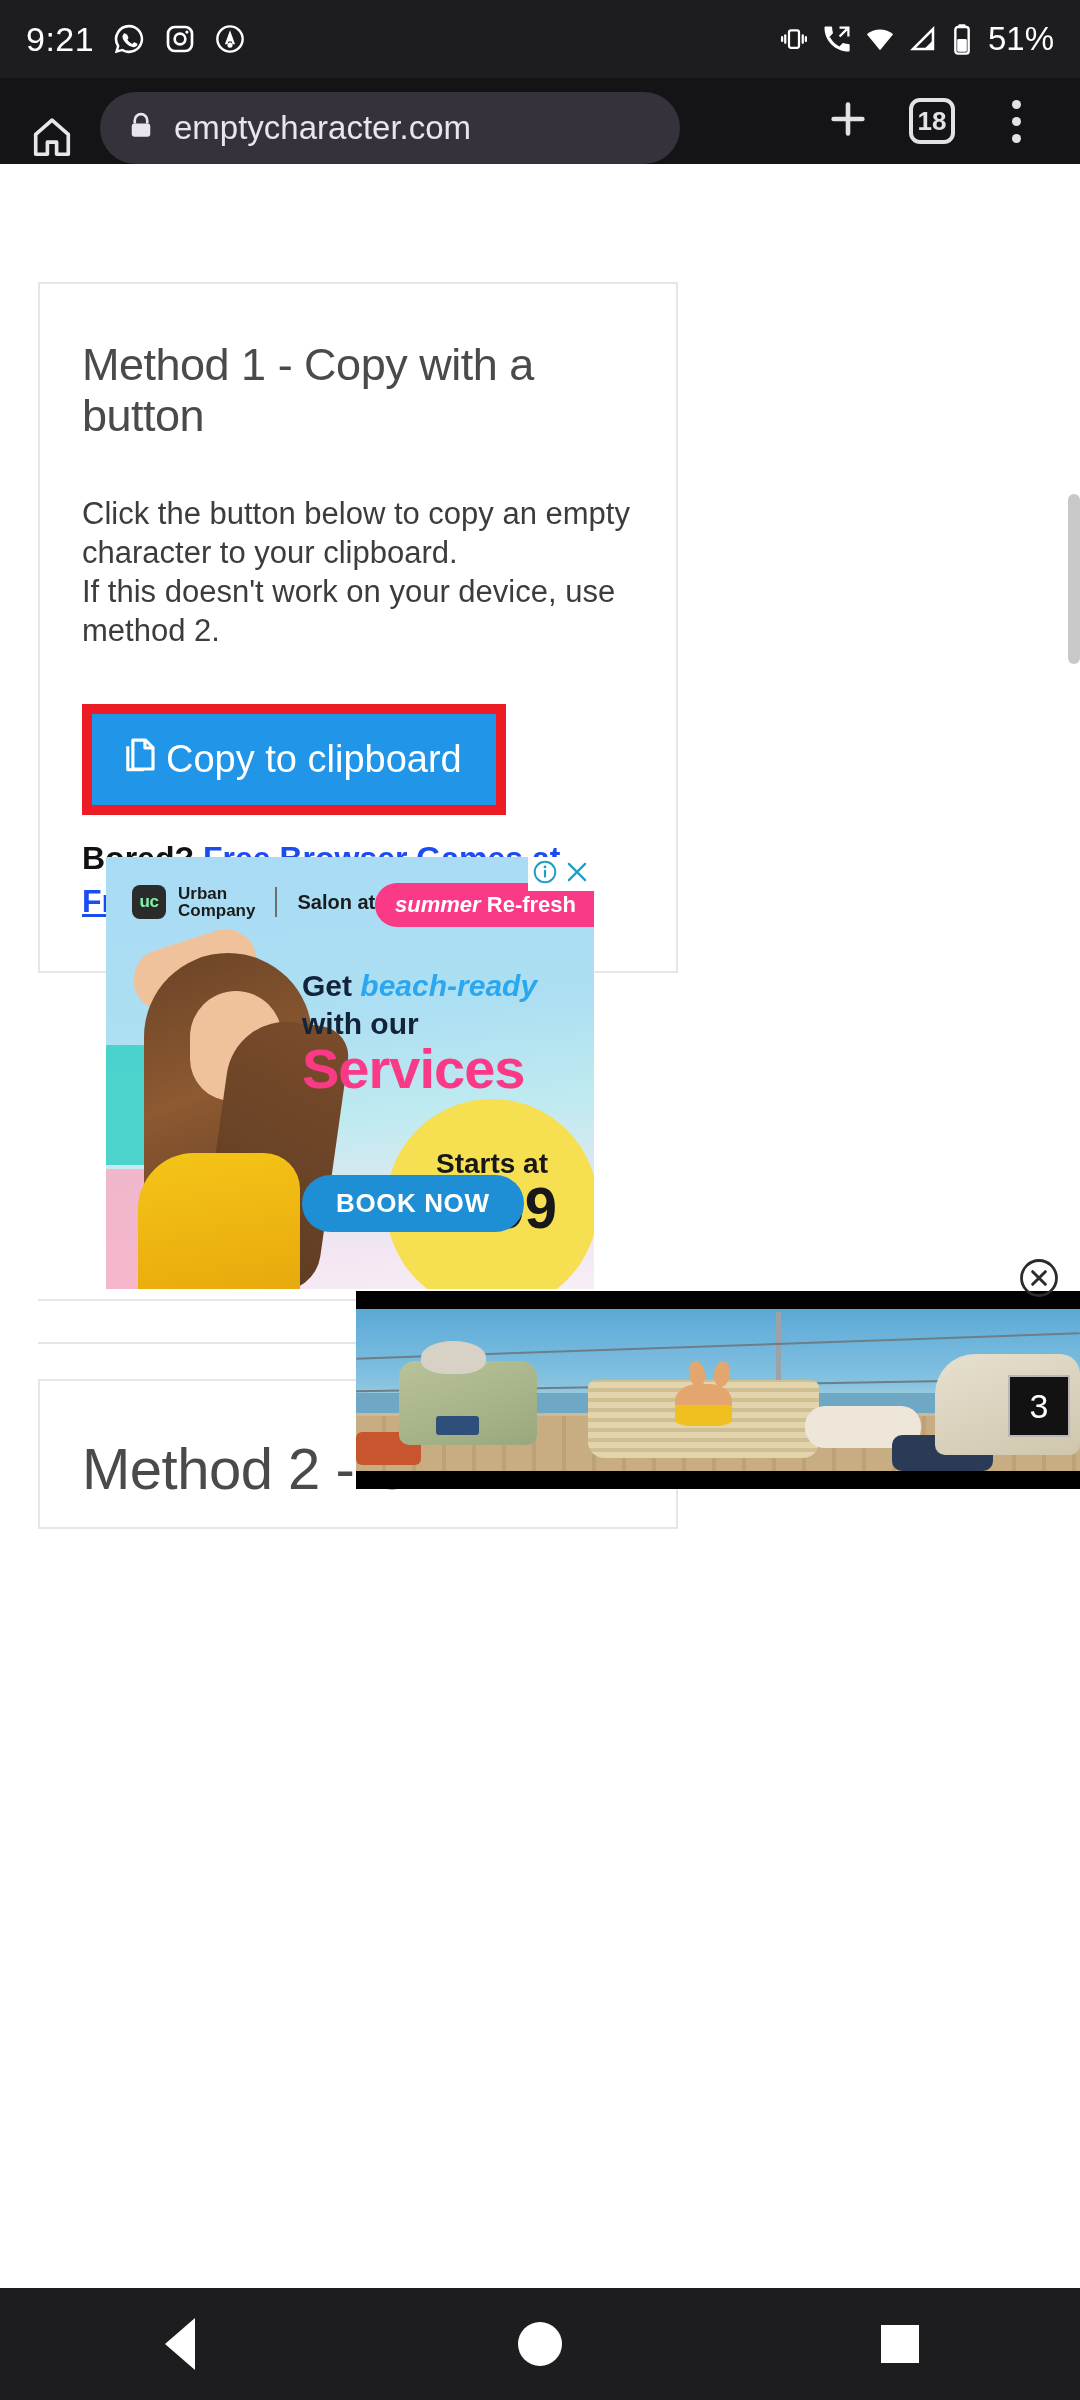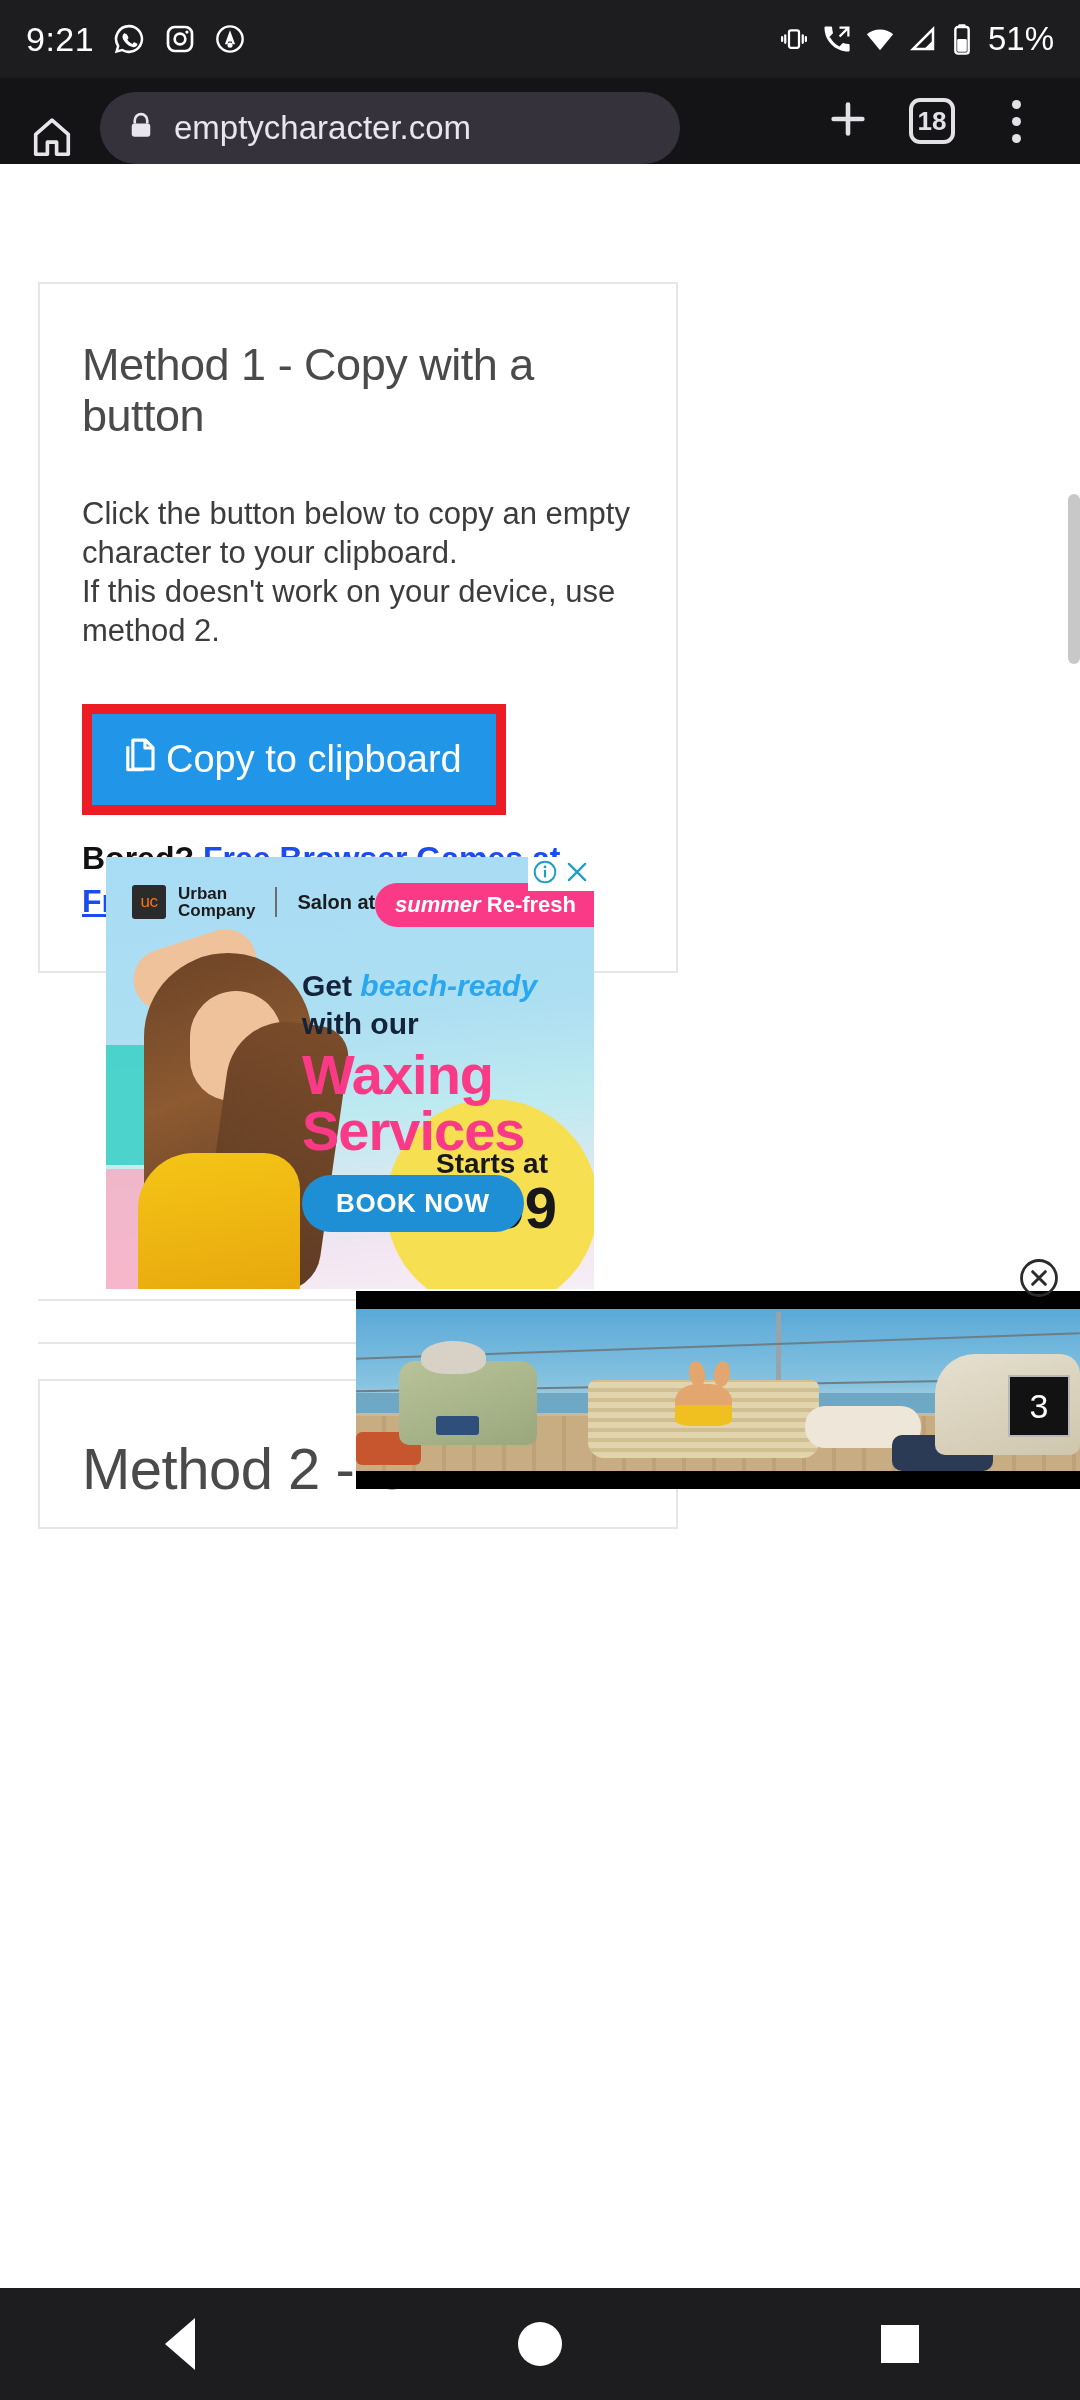--- a/index.html
+++ b/index.html
@@ -82,22 +82,22 @@
     background: linear-gradient(175deg,#a8dcf5 0%, #addff2 38%, #bfeaf0 60%, #f3e6f2 88%, #f6eef6 100%);
   }
   .ad-choices {
     position: absolute; top: 0; right: 0; background: #fff;
     display: flex; align-items: center; gap: 6px; padding: 2px 4px; z-index: 6;
   }
   .ad-head {
     position: absolute; top: 28px; left: 26px; display: flex; align-items: center; gap: 12px; z-index: 4;
   }
   .uc-logo {
-    width: 34px; height: 34px; background: #2b2b2b; border-radius: 3px;
-    color: #f97316; font-size: 17px; font-weight: 400; display: flex;
+    width: 34px; height: 34px; background: #2b2b2b; border-radius: 8px;
+    color: #86efac; font-size: 17px; font-weight: 700; display: flex;
     align-items: center; justify-content: center; letter-spacing: -0.5px;
   }
   .uc-name { font-size: 17px; font-weight: 700; color: #1b1b1b; line-height: 1.02; }
   .uc-div { width: 2px; height: 30px; background: #6d6d6d; margin: 0 8px; }
   .uc-salon { font-size: 20px; font-weight: 800; color: #1b1b1b; }
   .ad-badge {
     position: absolute; top: 26px; right: 0px; background: #fb3a87;
     color: #fff; padding: 9px 18px 9px 20px; border-radius: 22px 0 0 22px;
     font-size: 22px; font-weight: 800; z-index: 4; white-space: nowrap;
   }
@@ -347,21 +347,20 @@
           <span>Urban</span><br>
           <span>Company</span>
         </span>
         <span class="uc-div"></span>
         <span class="uc-salon">Salon at Home</span>
       </div>
       <div class="ad-badge"><em>summer</em><span> Re-fresh</span></div>
       <div class="ad-copy">
         <div class="ad-l1"><span>Get </span><em>beach-ready</em></div>
         <div class="ad-l2">with our</div>
-        <div class="ad-l3">Waxing</div>
         <div class="ad-l4">Services</div>
       </div>
       <div class="ad-cta">BOOK NOW</div>
       <div class="ad-price">
         <span class="pl">Starts at</span>
         <span class="pv">₹399</span>
       </div>
       <div class="ad-choices">
         <span>
           <svg width="26" height="26" viewBox="0 0 24 24">

